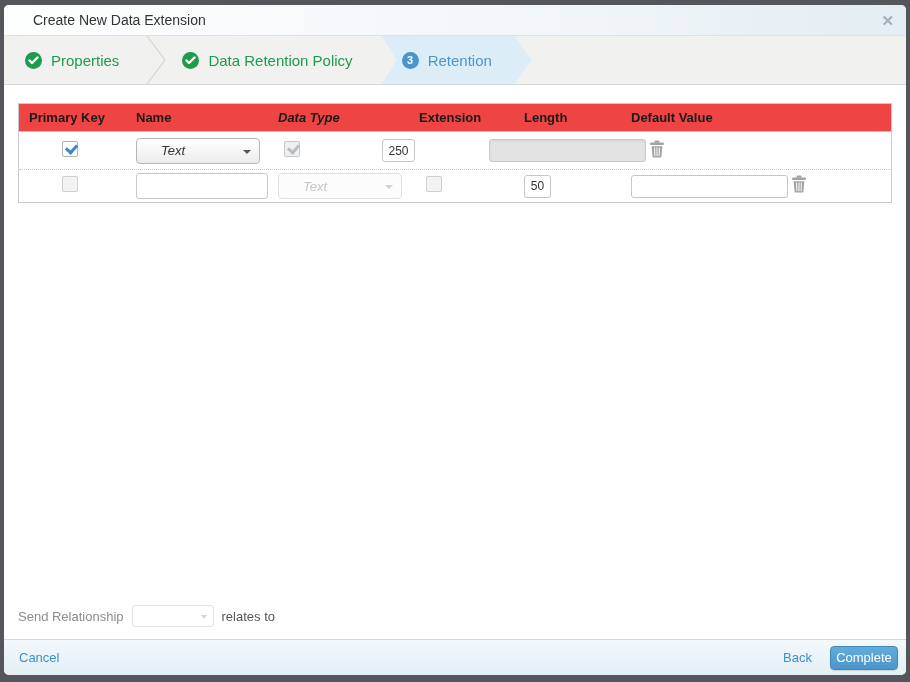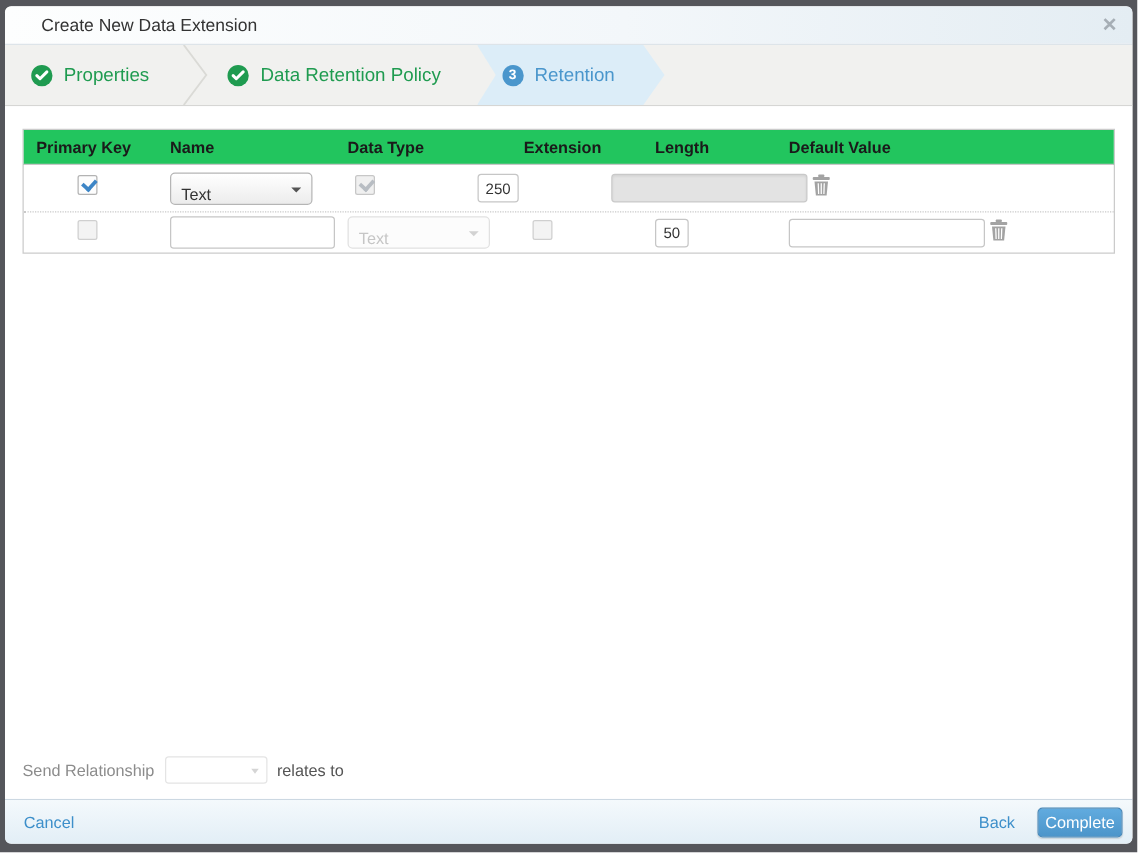--- a/index.html
+++ b/index.html
@@ -87,31 +87,31 @@
     position: absolute;
     left: 14px; top: 18px;
     width: 874px;
     border: 1px solid #cbcbcb;
     background: #fff;
   }
   .t-header {
     display: flex;
     height: 28px;
     align-items: center;
-    background: #22c55e;
+    background: #ef4444;
     border-bottom: 1px solid #c6c6c6;
   }
   .t-header .cell { font-size: 13px; font-weight: bold; color: #1a1a1a; }
   .t-row { display: flex; align-items: center; }
   .t-row-1 { height: 37px; }
   .t-row-2 { height: 33px; border-top: 1px dotted #c9c9c9; }
 
   .c1 { width: 107px; padding-left: 10px; }
   .c2 { width: 142px; padding-left: 10px; }
-  .c3 { width: 140px; padding-left: 10px; }
+  .c3 { width: 140px; padding-left: 10px; font-style: italic; }
   .c4 { width: 105px; padding-left: 11px; }
   .c5 { width: 110px; padding-left: 11px; }
   .c6 { width: 160px; padding-left: 8px; }
   .c7 { flex: 1; padding-left: 8px; }
 
   .cb-wrap-1 { padding-left: 43px; }
 
   .checkbox {
     width: 16px; height: 16px;
     border: 1px solid #b3b3b3;
@@ -152,26 +152,26 @@
   .len-input { width: 33px; height: 23px; text-align: center; padding: 0 2px; font-size: 12px; }
   .len-input-sm { width: 27px; }
   .def-input { width: 157px; height: 23px; }
   .def-input.disabled {
     background: #e3e3e3;
     border-color: #c9c9c9;
     box-shadow: inset 0 1px 2px rgba(0,0,0,0.08);
   }
 
   .select {
-    width: 114px; height: 26px;
+    width: 124px; height: 26px;
     border: 1px solid #b5b5b5;
     border-radius: 4px;
     background: linear-gradient(to bottom, #ffffff, #ececec);
-    display: flex; align-items: flex-end;
-    padding: 0 8px;
+    display: flex; align-items: center;
+    padding: 0 24px;
     font-size: 13px; color: #333;
     position: relative;
     cursor: pointer;
   }
   .select .caret {
     position: absolute; right: 8px; top: 11px;
     width: 0; height: 0;
     border-left: 4px solid transparent;
     border-right: 4px solid transparent;
     border-top: 4px solid #555;

